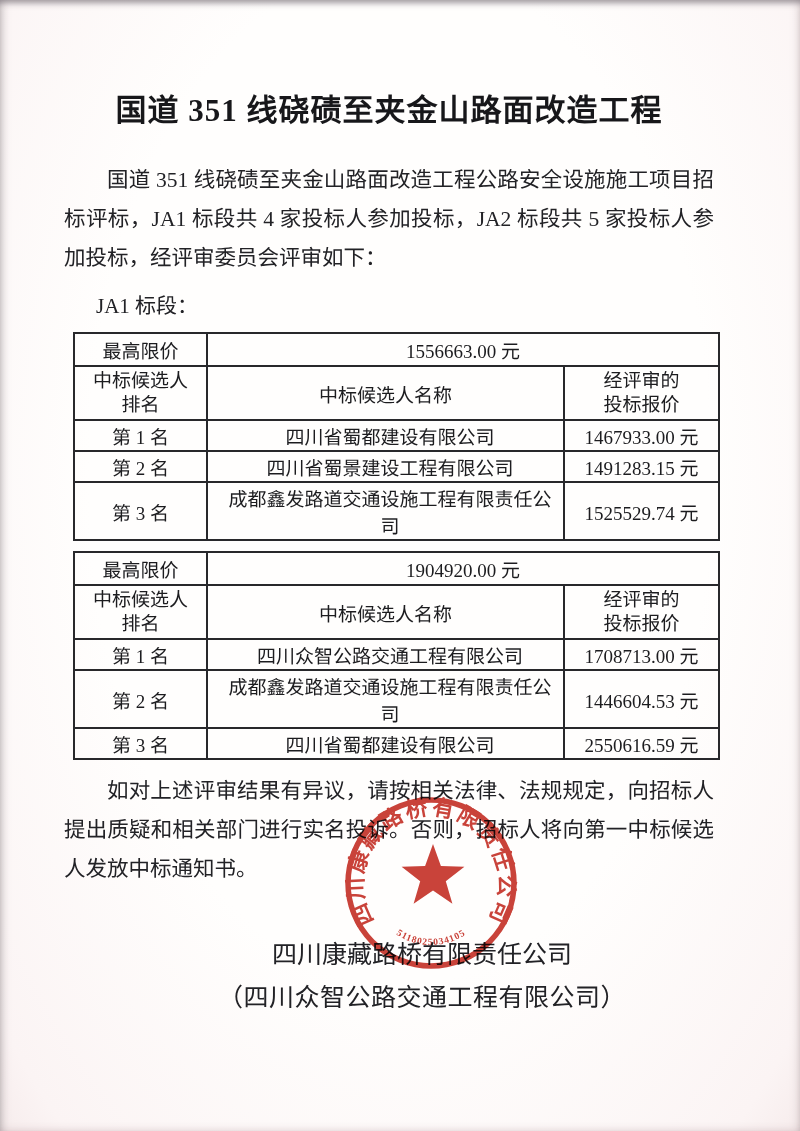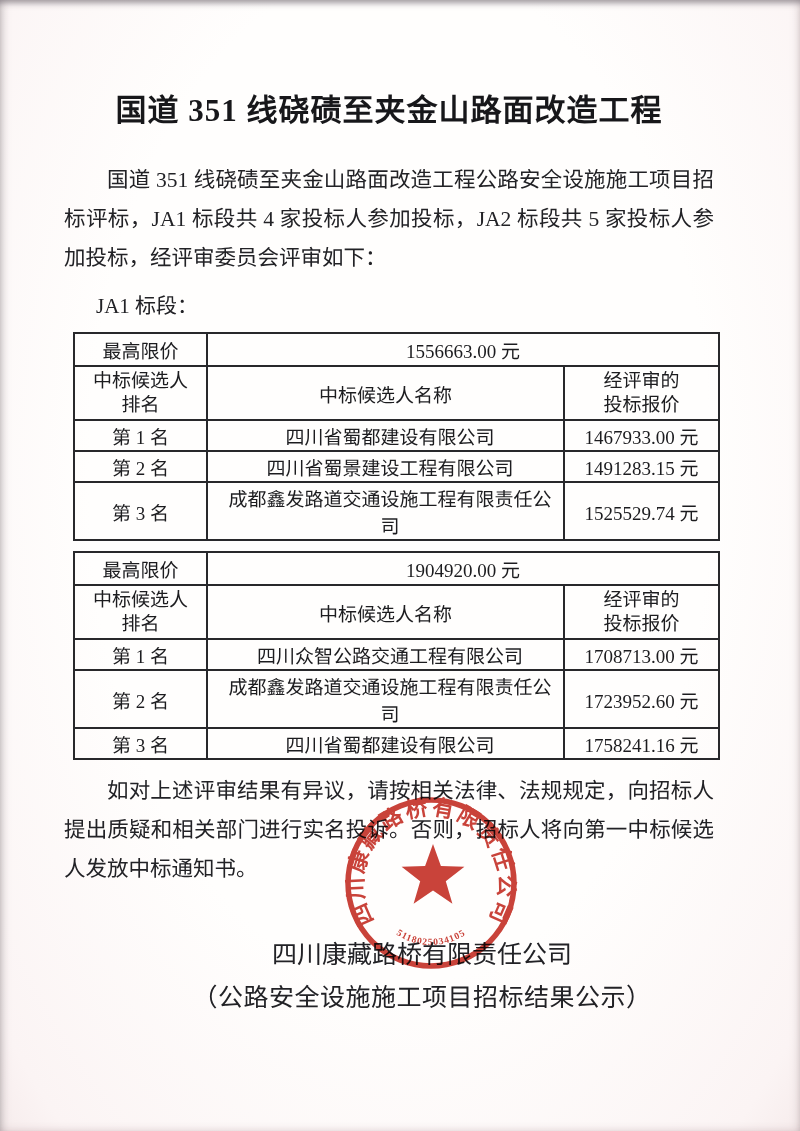--- a/index.html
+++ b/index.html
@@ -154,35 +154,35 @@
 投标报价</th>
     </tr>
     <tr class="r-data">
       <td class="cell-center">第 1 名</td>
       <td class="cell-name">四川众智公路交通工程有限公司</td>
       <td class="cell-center">1708713.00 元</td>
     </tr>
     <tr class="r-data">
       <td class="cell-center">第 2 名</td>
       <td class="cell-name">成都鑫发路道交通设施工程有限责任公司</td>
-      <td class="cell-center">1723952.60 元</td>
+      <td class="cell-center">1446604.53 元</td>
     </tr>
     <tr class="r-data">
       <td class="cell-center">第 3 名</td>
       <td class="cell-name">四川省蜀都建设有限公司</td>
-      <td class="cell-center">1758241.16 元</td>
+      <td class="cell-center">2550616.59 元</td>
     </tr>
   </tbody>
     </table>
 
   <p class="body-text closing">如对上述评审结果有异议，请按相关法律、法规规定，向招标人提出质疑和相关部门进行实名投诉。否则，招标人将向第一中标候选人发放中标通知书。</p>
 
   <div class="signature">
     <div class="company-name">四川康藏路桥有限责任公司</div>
-    <div class="former-name">（公路安全设施施工项目招标结果公示）</div>
+    <div class="former-name">（四川众智公路交通工程有限公司）</div>
 
   </div>
 
   <svg class="seal" viewBox="0 0 230 230" aria-hidden="true">
     <defs>
       <path id="sealArcTop" d="M 59.3 154 A 68 68 0 1 1 170.7 154" fill="none"></path>
       <path id="sealArcBottom" d="M 79.4 165.8 A 62 62 0 0 0 150.6 165.8" fill="none"></path>
     </defs>
     <circle cx="115" cy="115" r="83" fill="none" style="stroke:var(--seal,#c5342b)" stroke-width="5.5"></circle>
     <polygon points="117,76 124.9,98.1 148.4,98.8 129.8,113.2 136.4,135.7 117,122.5 97.6,135.7 104.2,113.2 85.6,98.8 109.1,98.1" style="fill:var(--seal,#c5342b)"></polygon>

